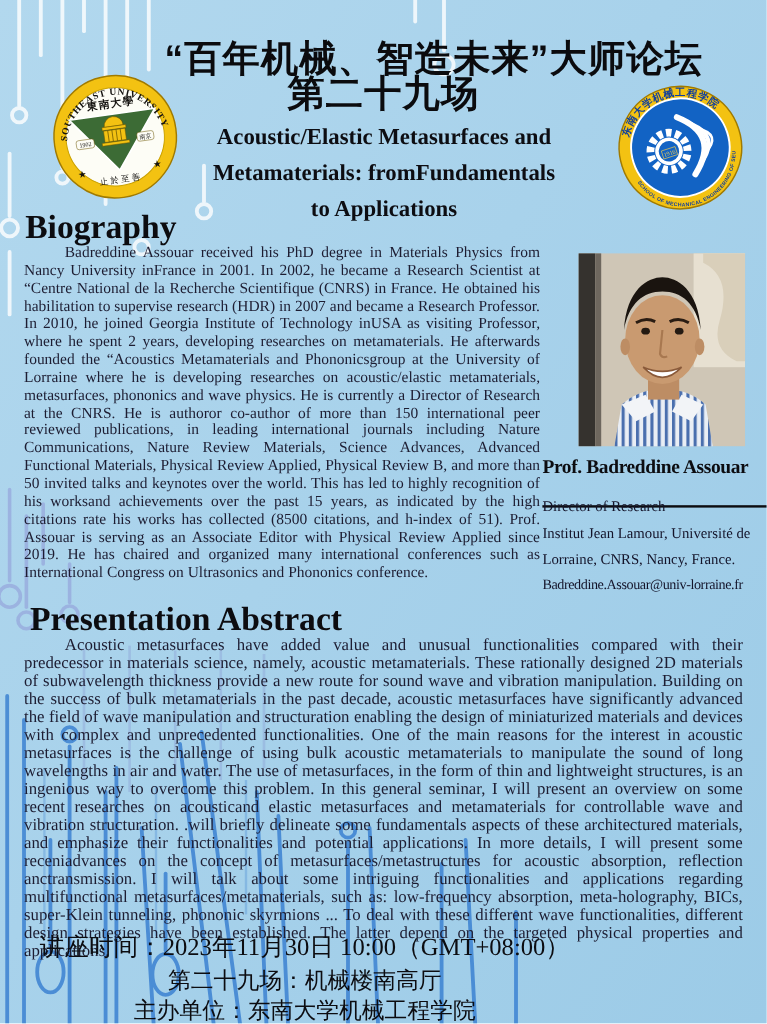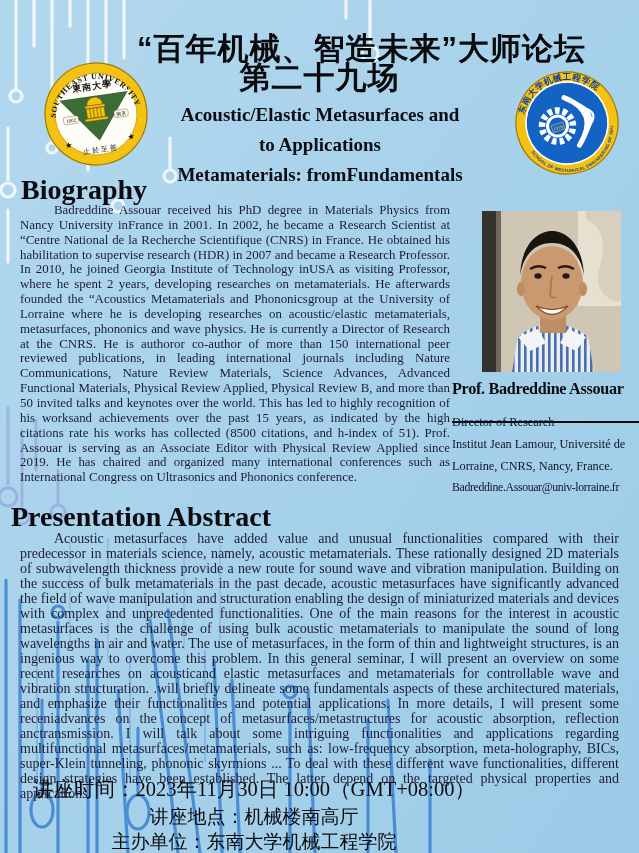--- a/index.html
+++ b/index.html
@@ -25,21 +25,21 @@
   }
   .logo{position:absolute;}
   .logo-left{left:44px;top:62px;width:104px;height:104px;transform:rotate(-8deg);}
   .logo-right{left:515px;top:71px;width:104px;height:104px;transform:rotate(-18deg);}
   .section-heading{
     position:absolute;margin:0;
     font-family:"Liberation Serif",serif;font-weight:bold;
     font-size:28px;color:#0c0c10;
   }
   .bio-heading{left:21px;top:174px;}
-  .abstract-heading{left:11px;top:501px;}
+  .abstract-heading{left:25px;top:501px;}
   .bio-text{
     position:absolute;left:20px;top:203px;width:430px;
     font-size:12.9px;line-height:14.85px;color:#1d1d32;
     text-align:justify;text-indent:34px;
   }
   .abstract-text{
     position:absolute;left:20px;top:531px;width:599px;
     font-size:14px;line-height:15px;color:#1d1d32;
     text-align:justify;text-indent:34px;
   }
@@ -137,22 +137,22 @@
       <path d="M37,640 V780"></path>
         <path d="M130,655 V780"></path>
         <path d="M205,650 V762"></path>
     </g>
   </svg>
 
   <div class="title-zh title-zh1">“百年机械、智造未来”大师论坛</div>
   <div class="title-zh title-zh2">第二十九场</div>
   <div class="title-en">
     <div>Acoustic/Elastic Metasurfaces and</div>
+    <div>Metamaterials: fromFundamentals</div>
     <div>to Applications</div>
-    <div>Metamaterials: fromFundamentals</div>
   </div>
 
   <svg class="logo logo-left" viewBox="0 0 104 104">
     <defs>
       <path id="sealArc" d="M 11,58 A 41,41 0 1 1 93,58"></path>
     </defs>
     <circle cx="52" cy="52" r="51" fill="#f3c212" stroke="#a07a00" stroke-width="1.2"></circle>
     <circle cx="52" cy="52" r="41" fill="#fdfdf6" stroke="#caa100" stroke-width="0.8"></circle>
     <text font-family="Liberation Serif,serif" font-size="8" font-weight="bold" fill="#151310" letter-spacing="0.6">
       <textPath href="#sealArc" startOffset="50%" text-anchor="middle">SOUTHEAST UNIVERSITY</textPath>
@@ -235,16 +235,16 @@
     <div>Director of Research</div>
     <div>Institut Jean Lamour, Université de</div>
     <div>Lorraine, CNRS, Nancy, France.</div>
     <div class="email">Badreddine.Assouar@univ-lorraine.fr</div>
   </div>
 
   <h2 class="section-heading abstract-heading">Presentation Abstract</h2>
   <div class="abstract-text">Acoustic metasurfaces have added value and unusual functionalities compared with their predecessor in materials science, namely, acoustic metamaterials. These rationally designed 2D materials of subwavelength thickness provide a new route for sound wave and vibration manipulation. Building on the success of bulk metamaterials in the past decade, acoustic metasurfaces have significantly advanced the field of wave manipulation and structuration enabling the design of miniaturized materials and devices with complex and unprecedented functionalities. One of the main reasons for the interest in acoustic metasurfaces is the challenge of using bulk acoustic metamaterials to manipulate the sound of long wavelengths in air and water. The use of metasurfaces, in the form of thin and lightweight structures, is an ingenious way to overcome this problem. In this general seminar, I will present an overview on some recent researches on acousticand elastic metasurfaces and metamaterials for controllable wave and vibration structuration. .will briefly delineate some fundamentals aspects of these architectured materials, and emphasize their functionalities and potential applications. In more details, I will present some receniadvances on the concept of metasurfaces/metastructures for acoustic absorption, reflection anctransmission. I will talk about some intriguing functionalities and applications regarding multifunctional metasurfaces/metamaterials, such as: low-frequency absorption, meta-holography, BICs, super-Klein tunneling, phononic skyrmions ... To deal with these different wave functionalities, different design strategies have been established. The latter depend on the targeted physical properties and applications.</div>
 
   <div class="footer-line footer-1">讲座时间：2023年11月30日 10:00（GMT+08:00）</div>
-  <div class="footer-line footer-2">讲座地点：机械楼南高厅</div>
+  <div class="footer-line footer-2">第二十九场：机械楼南高厅</div>
   <div class="footer-line footer-3">主办单位：东南大学机械工程学院</div>
 
 </div>
 
 </body></html>

